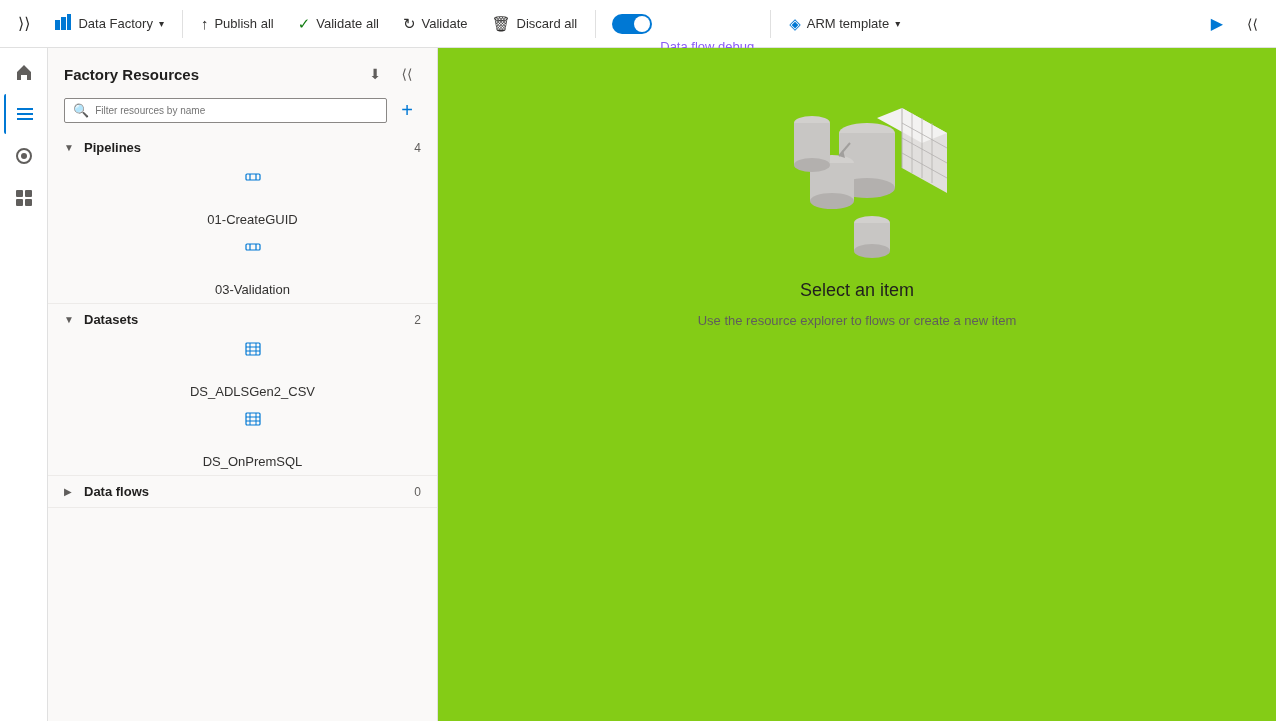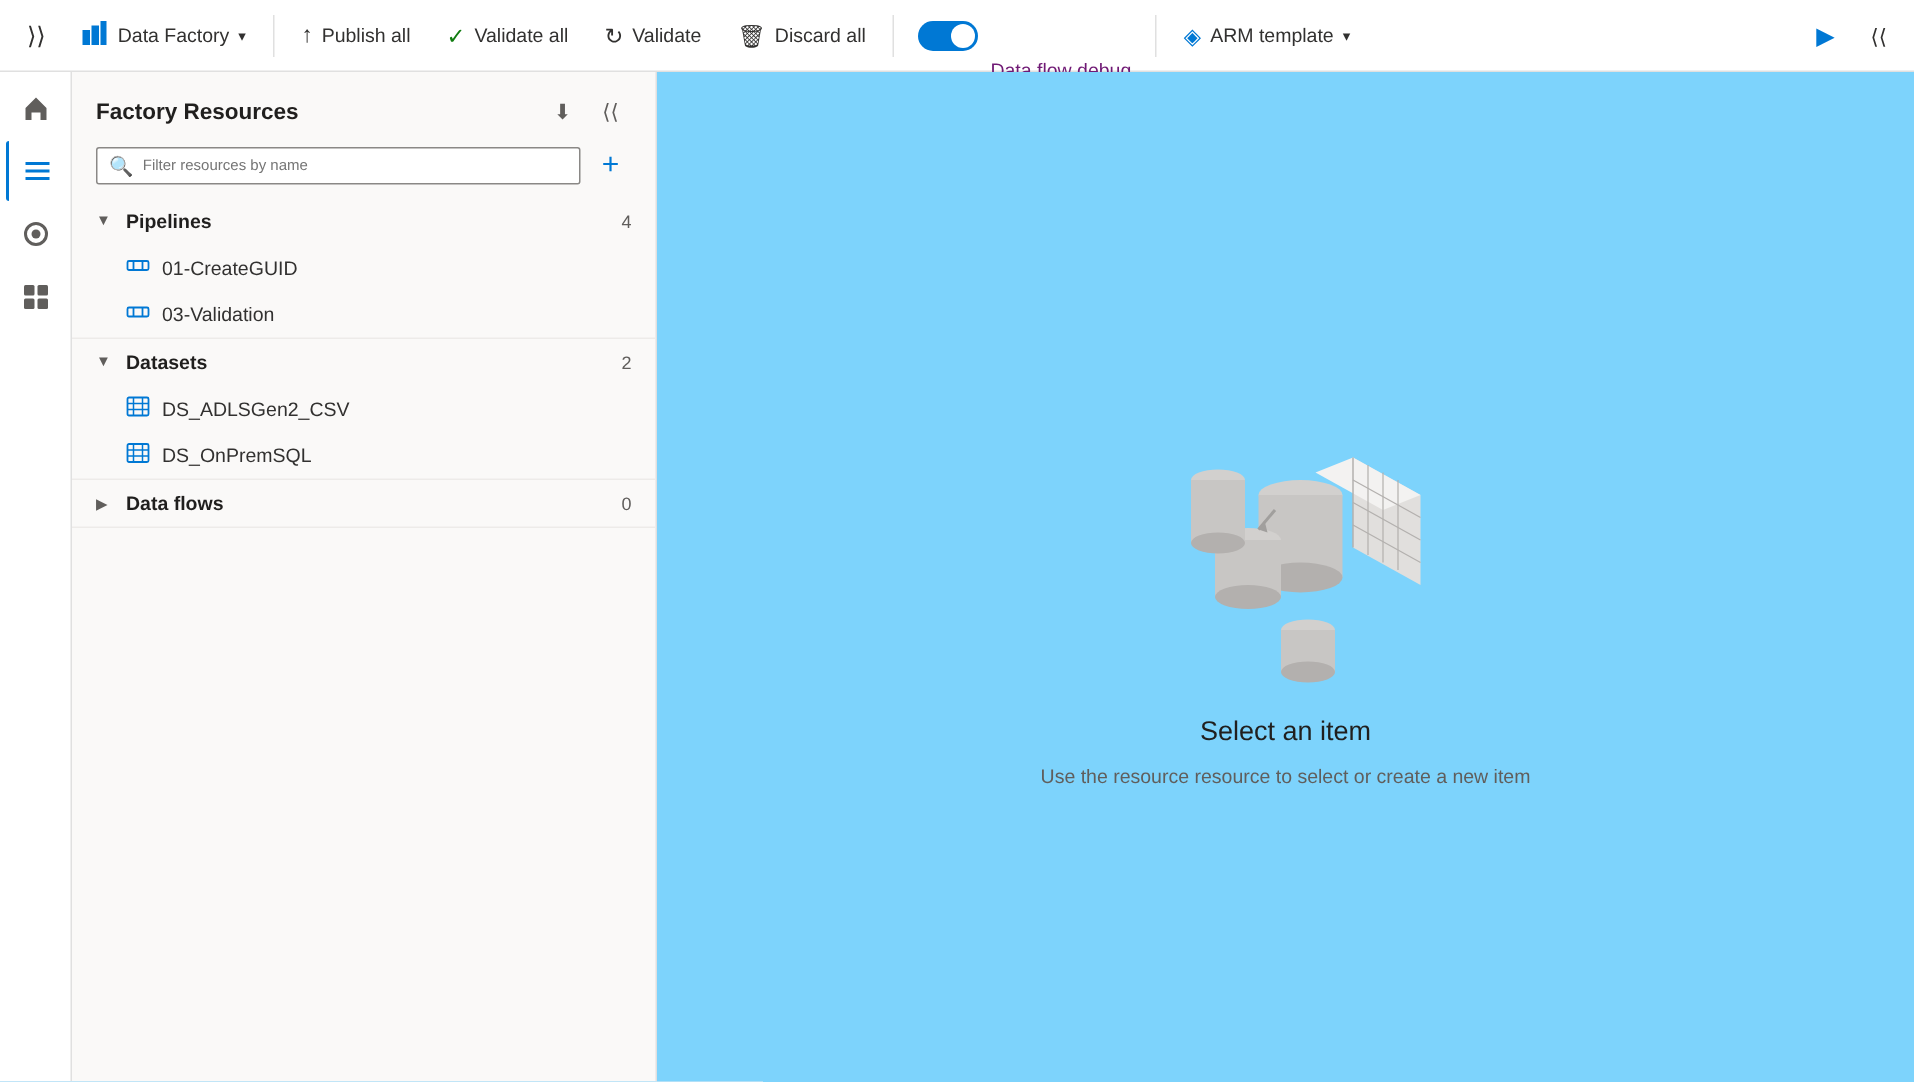--- a/index.html
+++ b/index.html
@@ -51,21 +51,21 @@
       content: '';
       position: absolute;
       width: 16px;
       height: 16px;
       background: white;
       border-radius: 50%;
       top: 2px;
       left: 22px;
       transition: left 0.2s;
     }
-    .toggle-label { font-size: 13px; color: #701a75; margin-top: 45px; }
+    .toggle-label { font-size: 13px; color: #8b5cf6; margin-top: 45px; }
 
     
     .main-layout {
       display: flex;
       flex: 1;
       overflow: hidden;
     }
 
     
     .icon-rail {
@@ -205,34 +205,34 @@
     }
     .section-count {
       font-size: 12px;
       color: #605e5c;
     }
     .tree-item {
       display: flex;
       align-items: center;
       padding: 6px 16px 6px 36px;
       cursor: pointer;
-      gap: 8px;
+      gap: 24px;
+      flex-direction: column;
     }
     .tree-item-label {
       font-size: 13px;
       color: #323130;
     }
 
     
     .main-content {
       flex: 1;
       display: flex;
       align-items: center;
-      justify-content: center;
-      background: #7dd3fc;
+      background: #84cc16;
       flex-direction: column;
       gap: 16px;
     }
     .empty-state {
       display: flex;
       flex-direction: column;
       align-items: center;
       gap: 12px;
     }
     .empty-state-title {
@@ -484,17 +484,17 @@
 
         <ellipse cx="75" cy="75" rx="18" ry="7" fill="#d2d0ce"></ellipse>
         <rect x="57" y="75" width="36" height="42" fill="#c8c6c4"></rect>
         <ellipse cx="75" cy="117" rx="18" ry="7" fill="#b3b0ae"></ellipse>
 
         <line x1="113" y1="95" x2="102" y2="108" stroke="#a19f9d" stroke-width="2"></line>
         <polygon points="102,108 106,102 108,110" fill="#a19f9d"></polygon>
       </svg>
 
       <span class="empty-state-title">Select an item</span>
-      <span class="empty-state-desc">Use the resource resource to select or create a new item</span>
+      <span class="empty-state-desc">Use the resource explorer to flows or create a new item</span>
     </div>
   </div>
 
 </div>
 
 </body></html>

